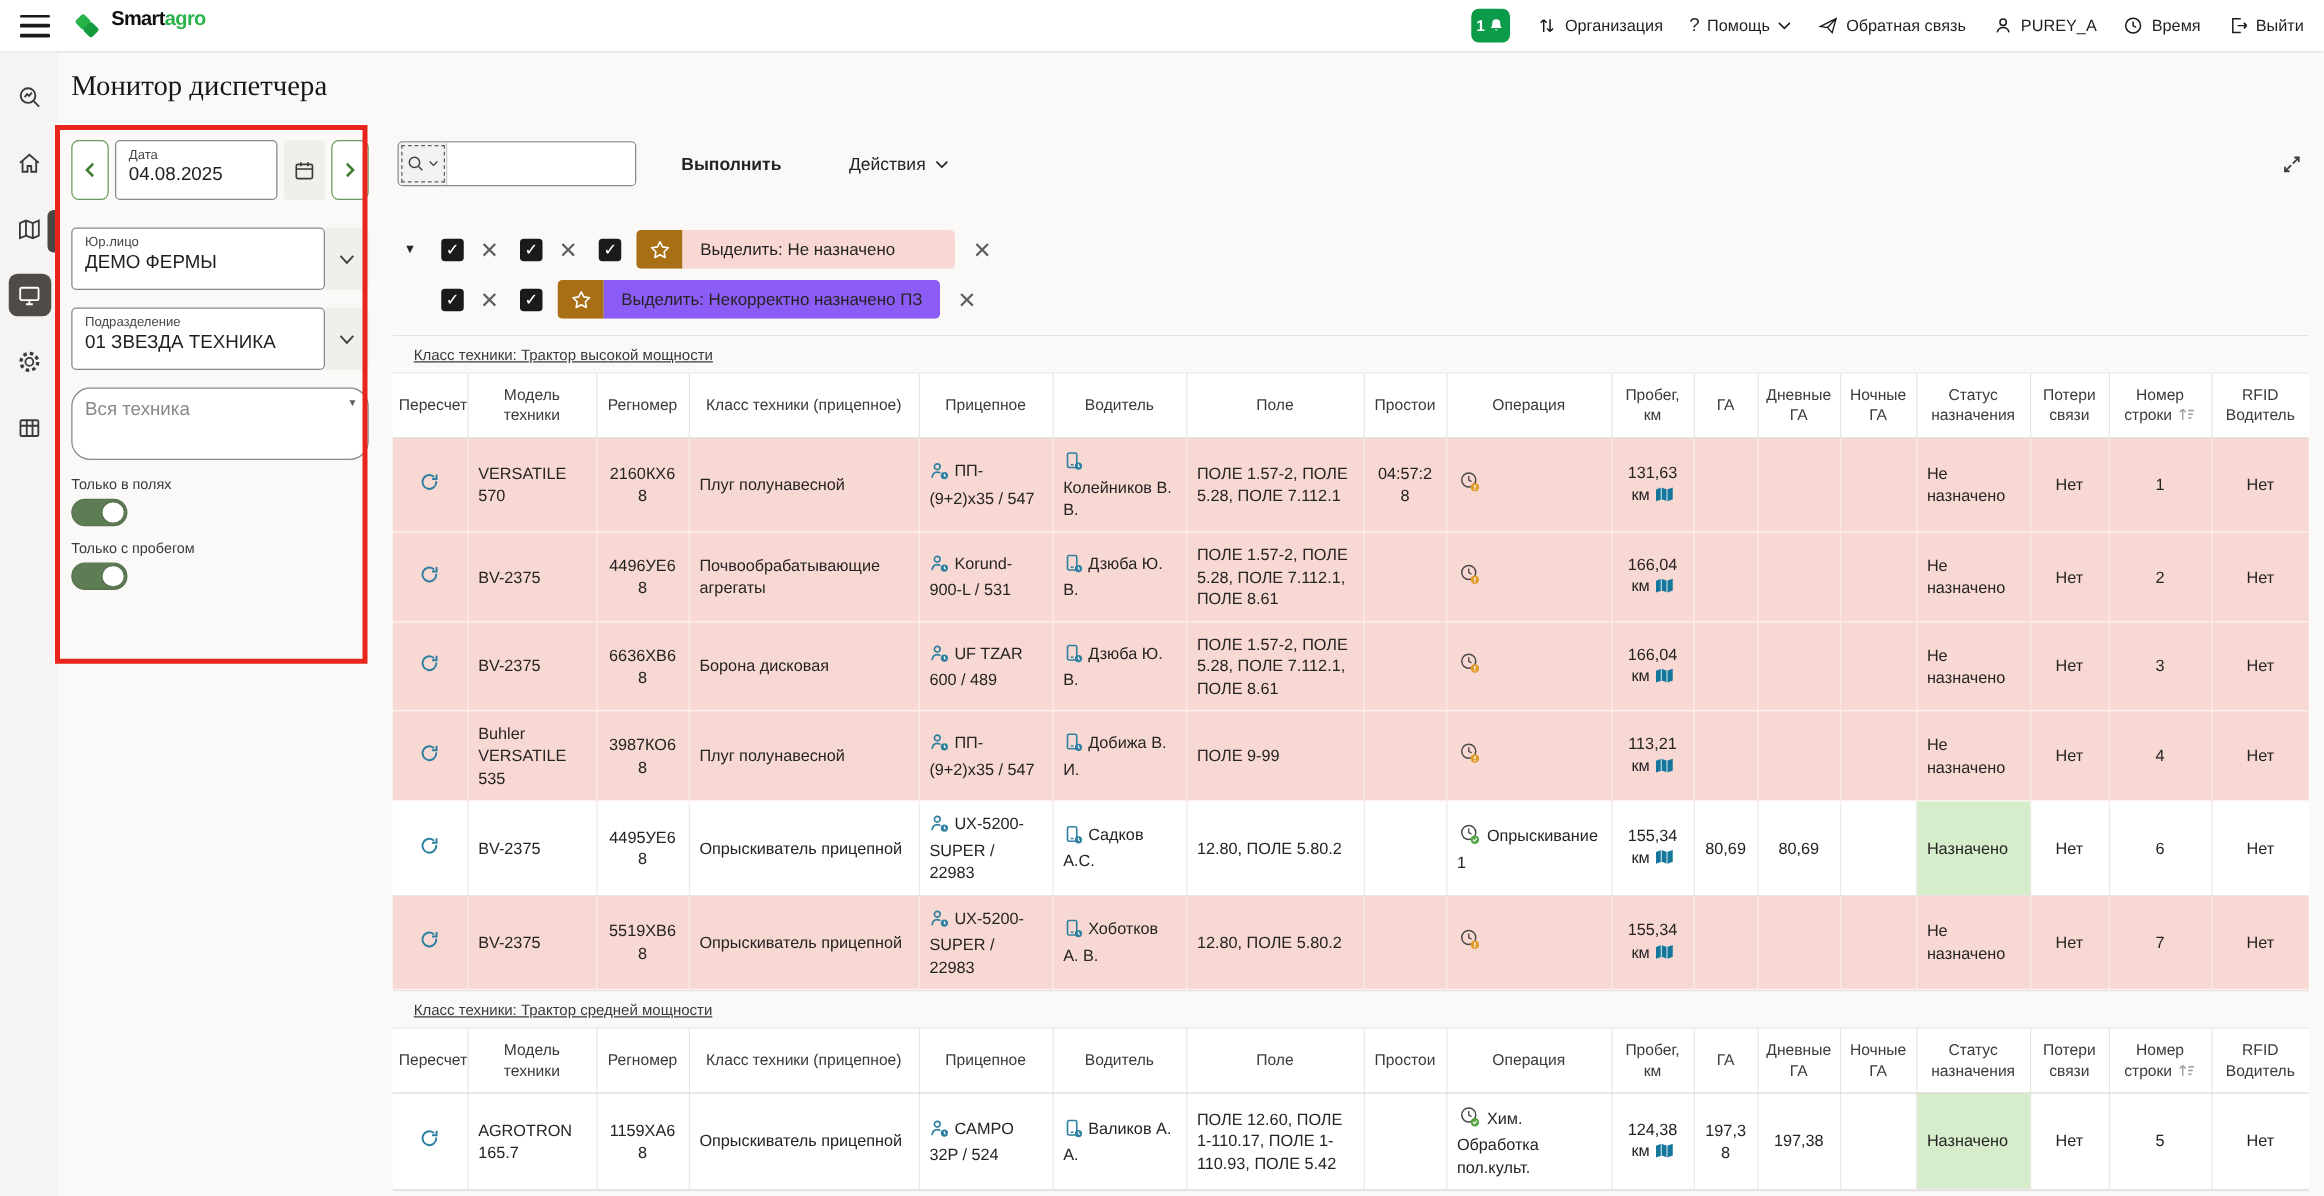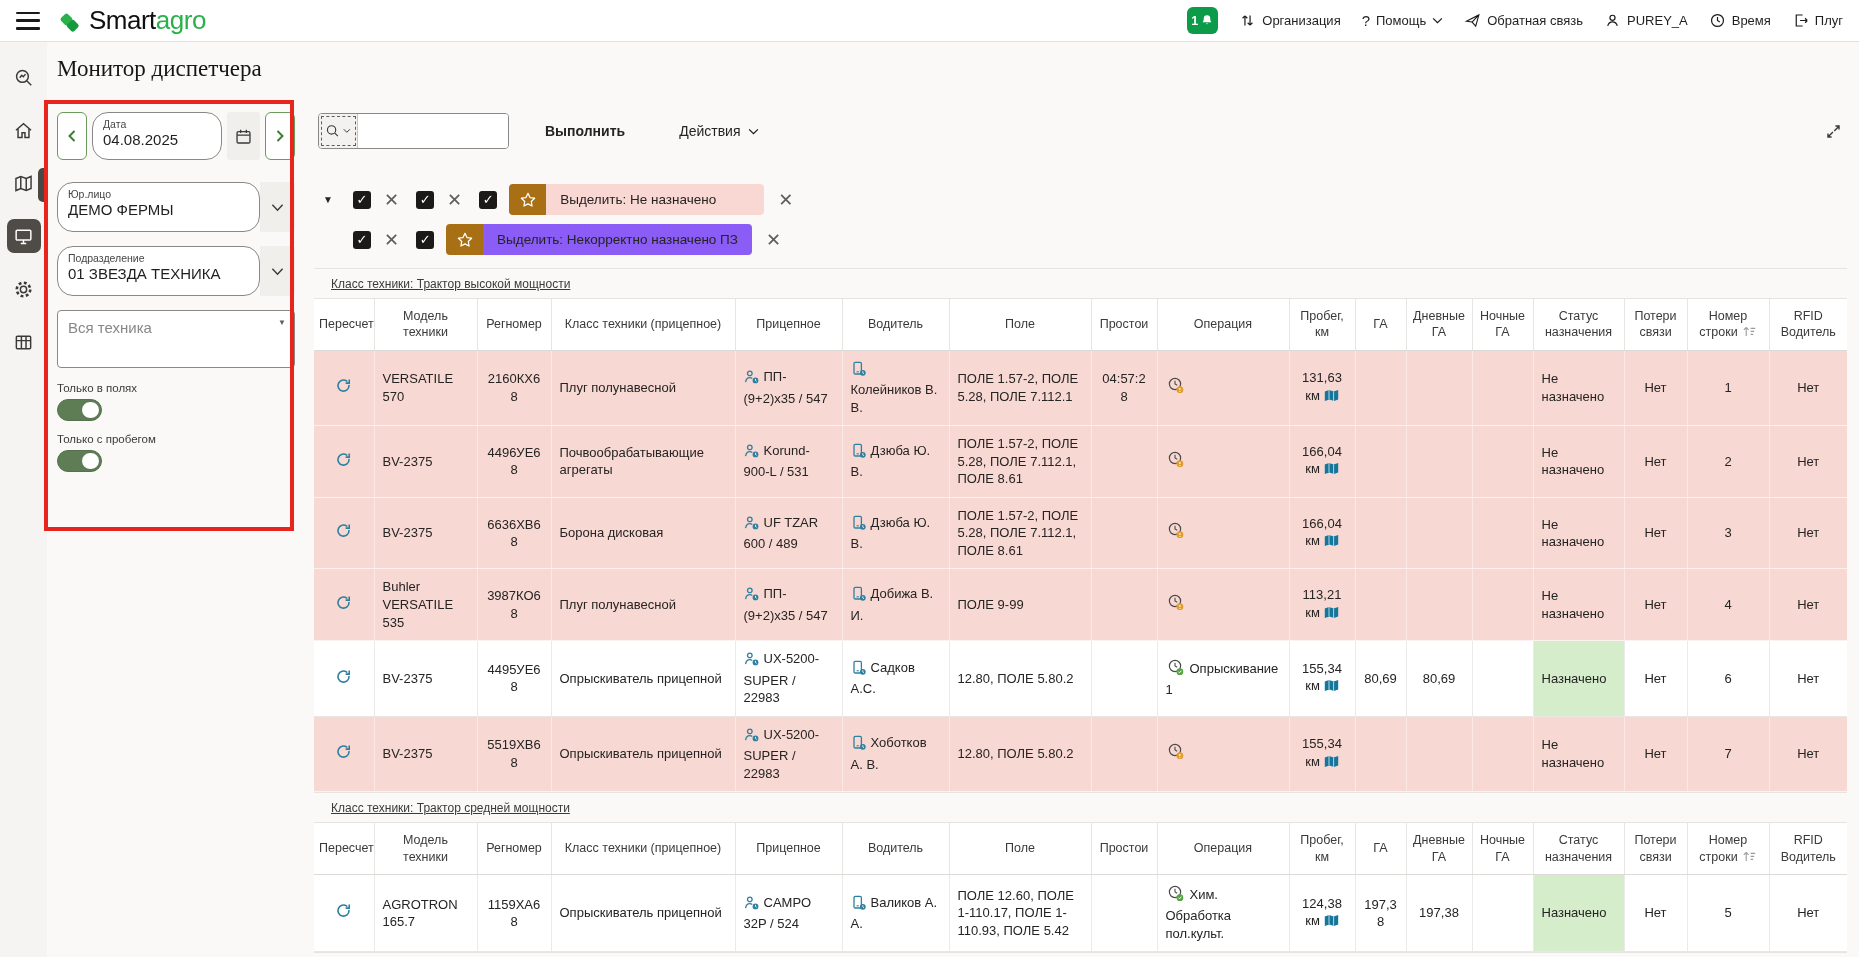--- a/index.html
+++ b/index.html
@@ -9,21 +9,21 @@
     font-family:"Liberation Sans","DejaVu Sans",sans-serif;
     background:#faf9f8; color:#252423;
   }
   svg { display:block; }
 
   
   .topbar { position:absolute; top:0; left:0; right:0; height:42px; background:#fff;
     border-bottom:1px solid #e4e2e0; display:flex; align-items:center; padding:0 16px; z-index:6; }
   .burger { width:24px; height:18px; display:flex; flex-direction:column; justify-content:space-between; cursor:pointer; }
   .burger span { height:2.5px; background:#1b1a19; border-radius:1px; }
-  .logo { display:flex; align-items:flex-end; gap:6px; margin-left:16px; font-size:26px; font-weight:normal; letter-spacing:-0.5px; }
+  .logo { display:flex; align-items:flex-start; gap:6px; margin-left:16px; font-size:16px; font-weight:bold; letter-spacing:-0.5px; }
   .logo .smart { color:#101010; } .logo .agro { color:#28b24a; }
   .topbar-right { margin-left:auto; display:flex; align-items:center; gap:21px; font-size:13px; color:#201f1e; }
   .tb-item { display:flex; align-items:center; gap:6px; cursor:pointer; white-space:nowrap; }
   .notif { background:#0c9c49; color:#fff; border-radius:6px; height:27px; min-width:31px;
     display:flex; align-items:center; justify-content:center; gap:2px; font-size:12.5px; font-weight:bold; padding:0 4px; cursor:pointer; }
 
   
   .sidebar { position:absolute; top:42px; left:0; bottom:0; width:47px; background:#f5f4f2;
     display:flex; flex-direction:column; align-items:center; padding-top:18px; gap:19px; z-index:4; }
   .side-icon { width:34px; height:34px; border-radius:7px; display:flex; align-items:center; justify-content:center; cursor:pointer; }
@@ -32,28 +32,28 @@
 
   
   .page-title { position:absolute; left:57px; top:56px; font-family:"Liberation Serif","DejaVu Serif",serif;
     font-size:23px; color:#161514; z-index:2; }
 
   
   .filter-panel { position:absolute; left:57px; top:112px; width:238px; z-index:3; }
   .date-row { display:flex; align-items:stretch; gap:5px; height:48px; }
   .nav-btn { width:30px; border:1px solid #6b9a5e; border-radius:6px; background:#fff;
     display:flex; align-items:center; justify-content:center; cursor:pointer; padding:0; }
-  .field-box { flex:1; border:1px solid #8a8886; border-radius:16px; background:#fff; padding:5px 10px 4px; overflow:hidden; }
+  .field-box { flex:1; border:1px solid #8a8886; border-radius:4px; background:#fff; padding:5px 10px 4px; overflow:hidden; }
   .field-label { font-size:10.5px; color:#484644; display:block; line-height:1.25; }
   .field-value { font-size:15px; color:#201f1e; white-space:nowrap; }
   .cal-btn { width:33px; background:#f1efec; border:none; border-radius:3px; display:flex; align-items:center; justify-content:center; cursor:pointer; }
   .select-row { display:flex; margin-top:22px; height:50px; }
   .select-row.second { margin-top:14px; }
   .select-chevron { width:35px; display:flex; align-items:center; justify-content:center; background:#f1efec; border-radius:0 3px 3px 0; cursor:pointer; }
-  .tech-box { margin-top:14px; height:58px; position:relative; border:1px solid #8a8886; border-radius:4px; background:#fff; }
+  .tech-box { margin-top:14px; height:58px; position:relative; border:1px solid #8a8886; border-radius:15px; background:#fff; }
   .tech-box textarea { width:100%; height:100%; border:none; outline:none; resize:none; background:transparent;
     font-family:"Liberation Sans","DejaVu Sans",sans-serif; font-size:15px; color:#201f1e; padding:8px 22px 8px 10px; }
   .tech-box textarea::placeholder { color:#8a8886; }
   .tech-caret { position:absolute; top:7px; right:8px; font-size:8px; color:#605e5c; }
   .toggle-label { margin-top:14px; font-size:11.5px; color:#3b3a39; }
   .toggle-label.second { margin-top:12px; }
   .toggle { margin-top:5px; width:45px; height:22px; border-radius:11px; background:#5f7d55; border:1px solid #55724c; position:relative; cursor:pointer; }
   .toggle .knob { position:absolute; right:1px; top:1px; width:19px; height:18px; background:#fff; border:1px solid #55724c; border-radius:9px; }
   .refresh-btn { display:block; width:100%; margin-top:17px; height:33px; background:#6e6760; color:#fff;
     font-family:inherit; font-size:13.5px; border:none; border-radius:3px; box-shadow:0 1px 3px rgba(0,0,0,.35); cursor:pointer; }
@@ -179,21 +179,21 @@
       </span>
       <span>Время</span>
     </div>
     <div class="tb-item">
       <span>
         <svg width="17" height="17" viewBox="0 0 20 20" fill="none" stroke="#1b1a19" stroke-width="1.4">
             <path d="M12.5 3.5H5v13h7.5"></path>
             <path d="M9.5 10h8.5M18 10l-2.6-2.6M18 10l-2.6 2.6"></path>
           </svg>
       </span>
-      <span>Плуг</span>
+      <span>Выйти</span>
     </div>
   </div>
 </div>
 
 <div class="sidebar">
   <div class="side-icon">
     <svg width="21" height="21" viewBox="0 0 20 20" fill="none" stroke="#3b3a39" stroke-width="1.4">
         <circle cx="9" cy="9" r="5.6"></circle>
         <path d="M6.4 10.2l1.9-2.3 1.5 1.4 2.1-2.5"></path>
         <path d="M13.3 13.3L17.4 17.4"></path>

